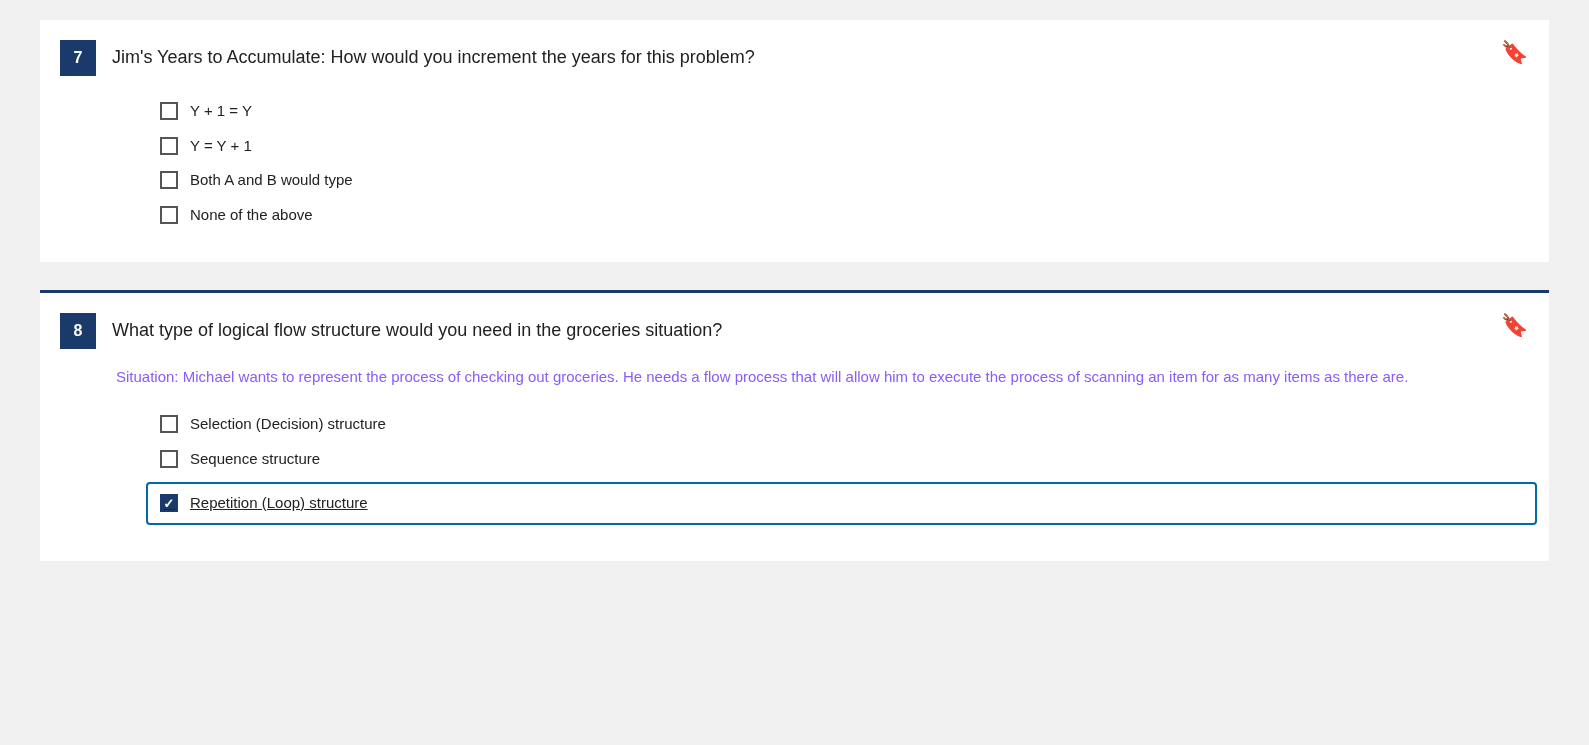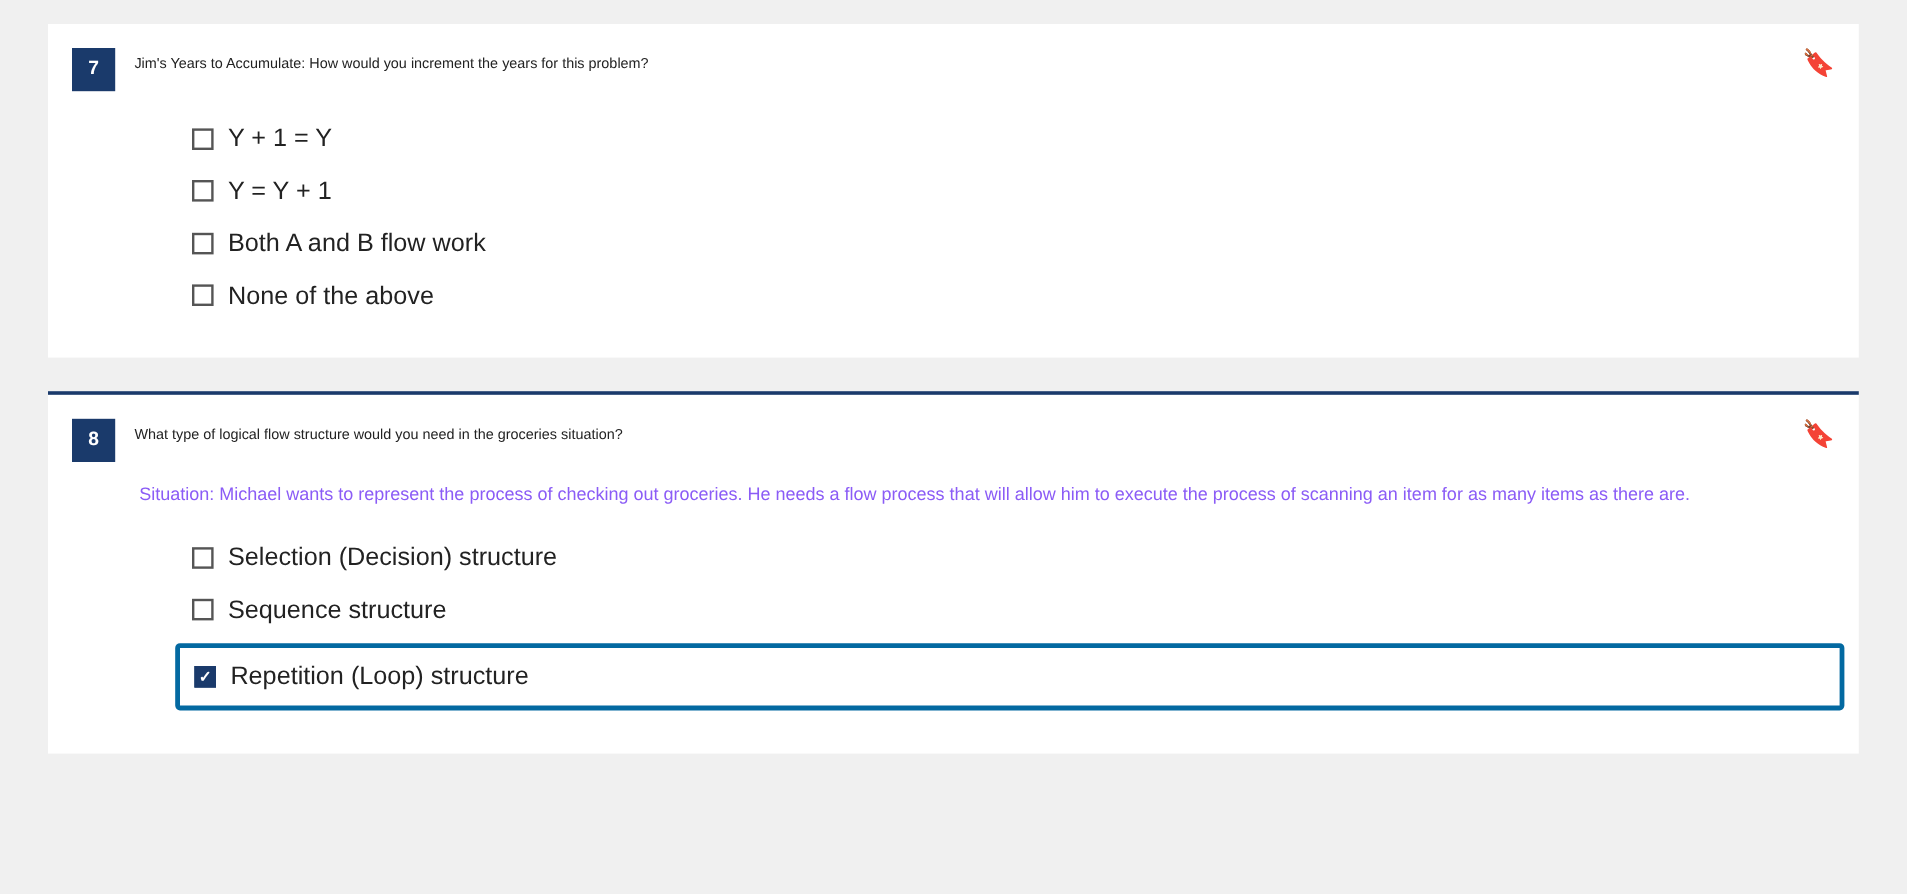--- a/index.html
+++ b/index.html
@@ -39,21 +39,21 @@
       width: 36px;
       height: 36px;
       display: flex;
       align-items: center;
       justify-content: center;
       margin-right: 16px;
       flex-shrink: 0;
       font-family: Arial, sans-serif;
     }
     .question-text {
-      font-size: 12px;
+      font-size: 18px;
       color: #222;
       padding-top: 4px;
       flex: 1;
       font-family: Arial, sans-serif;
     }
     .question-subtext {
       font-size: 15px;
       color: #8b5cf6;
       padding: 0 24px 16px 76px;
       font-family: Arial, sans-serif;
@@ -69,26 +69,27 @@
     .options-container {
       padding: 8px 24px 24px 120px;
     }
     .option-row {
       display: flex;
       align-items: center;
       margin-bottom: 12px;
       cursor: pointer;
     }
     .option-row.checked-option {
-      border: 4px solid #0369a1;
+      border: 2px solid #0369a1;
       border-radius: 4px;
       padding: 8px 12px;
       margin-left: -14px;
       margin-right: -12px;
       background: #fff;
+      text-decoration: underline;
     }
     .option-checkbox {
       width: 18px;
       height: 18px;
       border: 2px solid #555;
       margin-right: 12px;
       flex-shrink: 0;
       display: flex;
       align-items: center;
       justify-content: center;
@@ -98,21 +99,21 @@
       background: #1a3a6b;
       border-color: #1a3a6b;
     }
     .option-checkbox.checked::after {
       content: '✓';
       color: #fff;
       font-size: 13px;
       font-weight: bold;
     }
     .option-label {
-      font-size: 21px;
+      font-size: 15px;
       color: #222;
       font-family: Arial, sans-serif;
     }
     .divider {
       height: 20px;
       background: #f0f0f0;
     }
   </style>
 </head>
 <body>
@@ -132,21 +133,21 @@
         <span class="option-label">Y + 1 = Y</span>
       </div>
 
       <div class="option-row">
         <div class="option-checkbox"></div>
         <span class="option-label">Y = Y + 1</span>
       </div>
 
       <div class="option-row">
         <div class="option-checkbox"></div>
-        <span class="option-label">Both A and B flow work</span>
+        <span class="option-label">Both A and B would type</span>
       </div>
 
       <div class="option-row">
         <div class="option-checkbox"></div>
         <span class="option-label">None of the above</span>
       </div>
     </div>
   </div>
 
   <div class="divider"></div>

